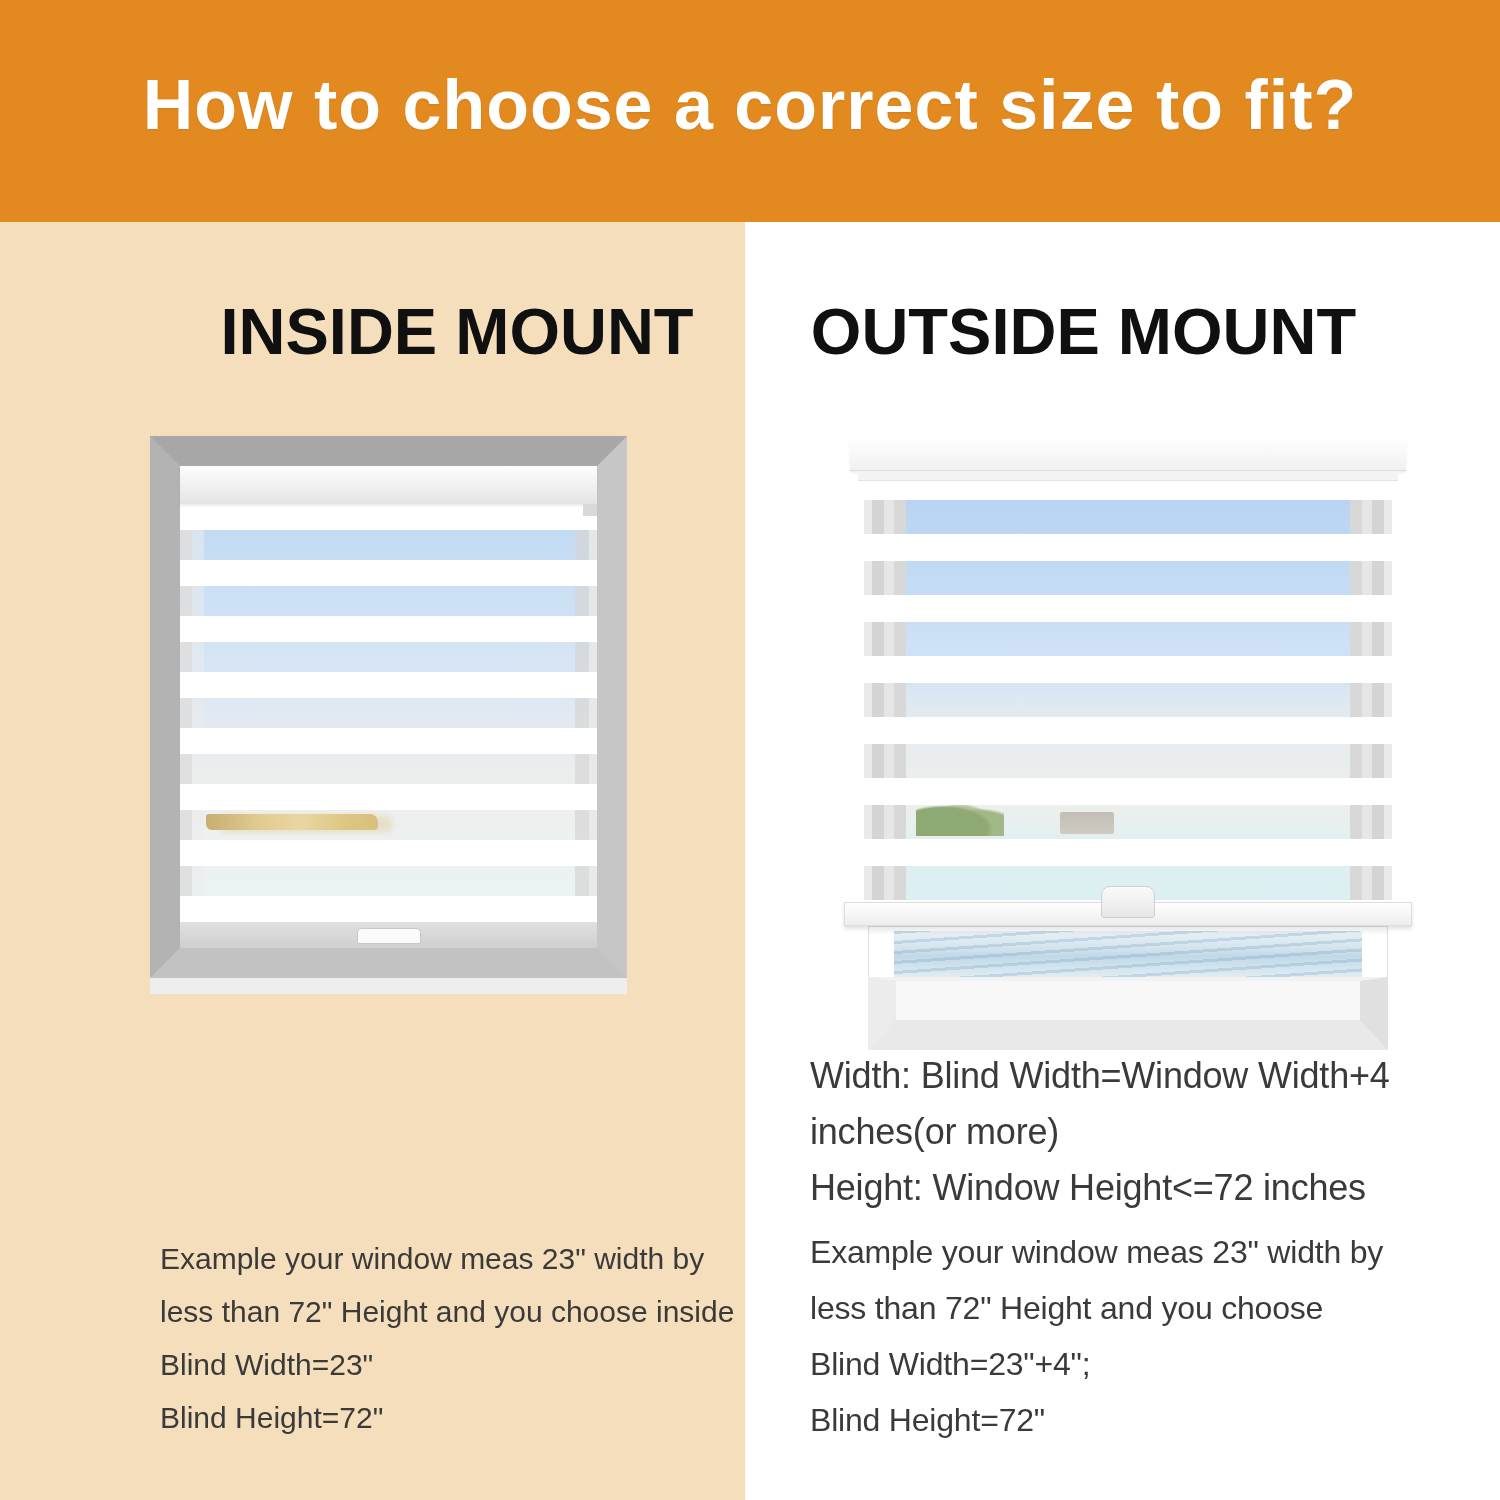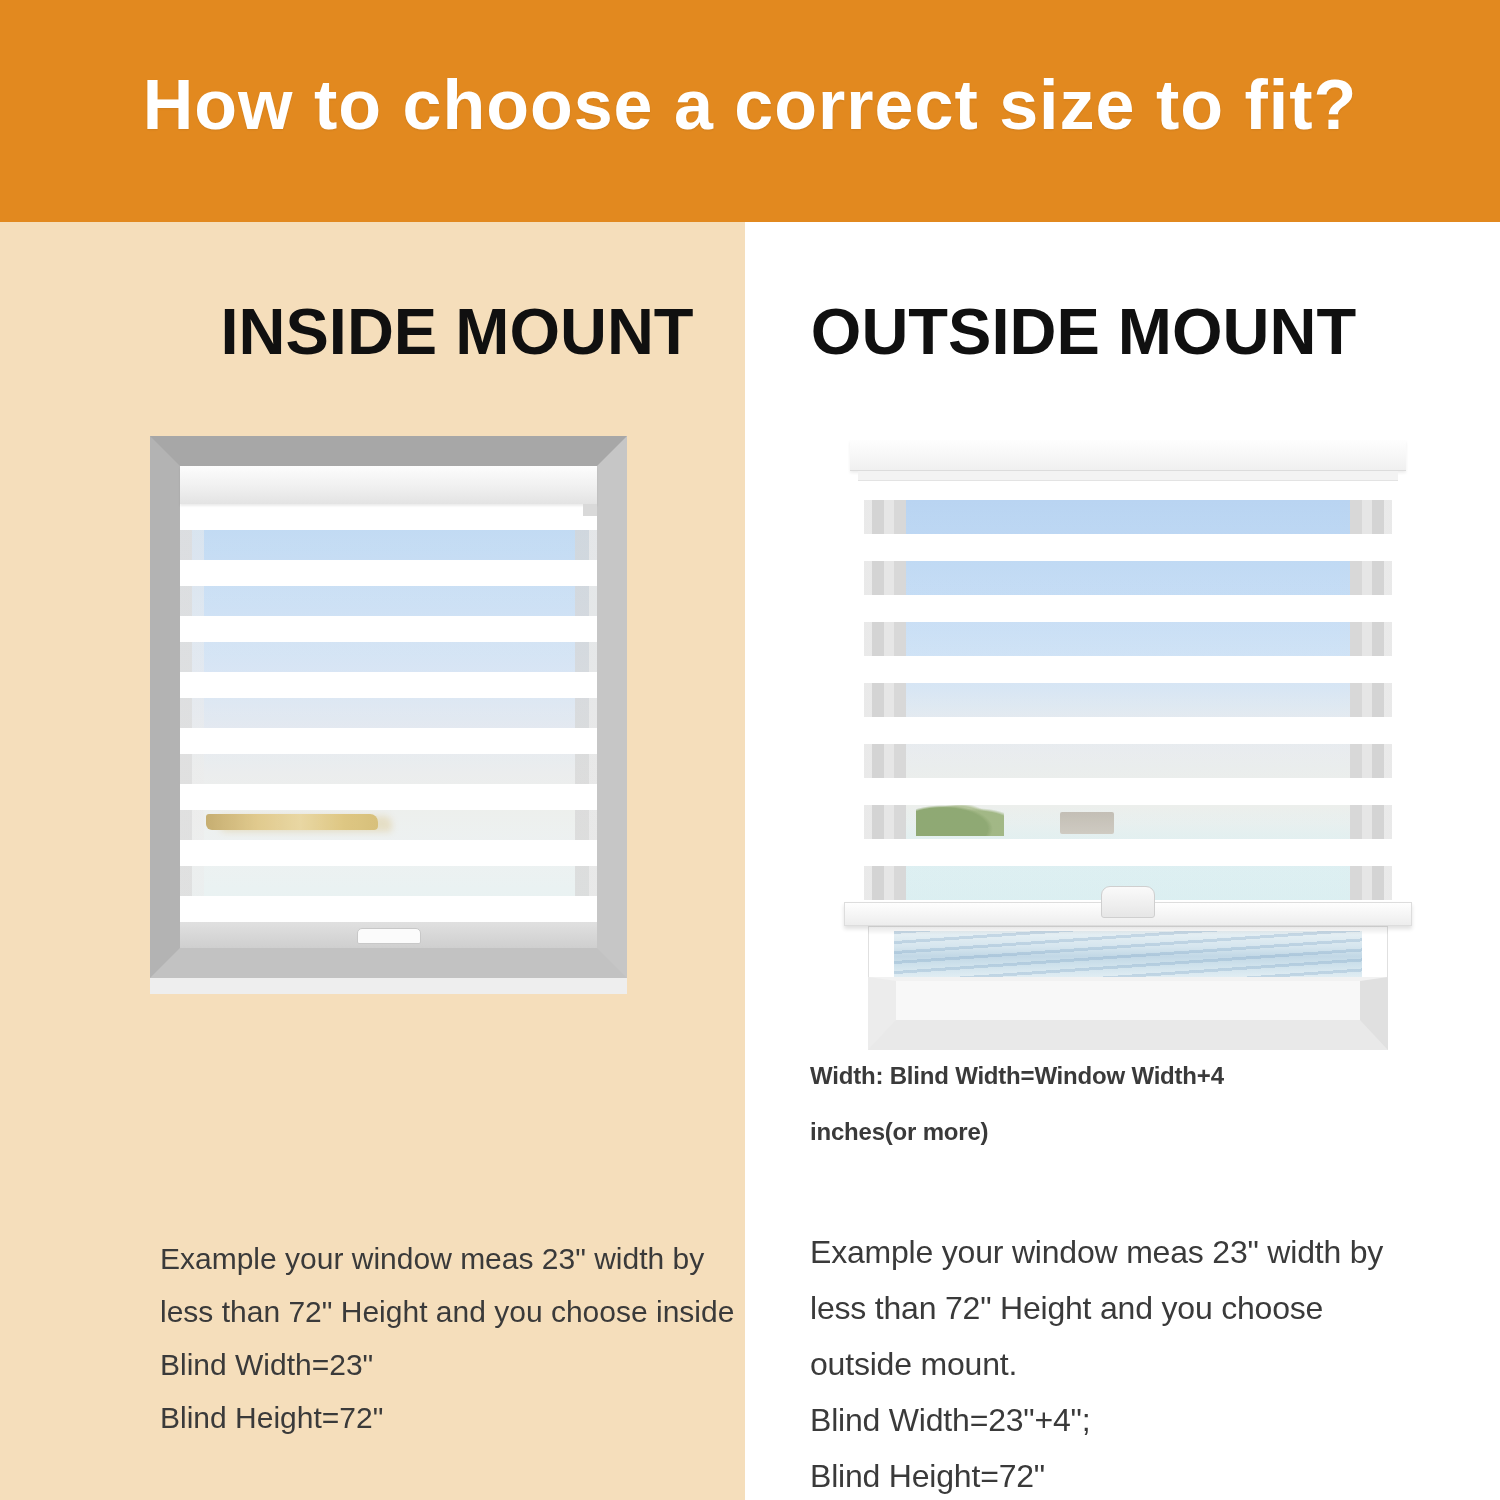--- a/index.html
+++ b/index.html
@@ -30,21 +30,21 @@
   }
   .panel-heading{
     position:absolute;top:72px;left:0;width:100%;
     text-align:center;color:var(--heading-text,#101010);
     font-size:65px;font-weight:bold;letter-spacing:0px;white-space:nowrap;
   }
   
   .text-block{position:absolute;color:var(--body-text,#3a3a3a);}
   .tb-left1{left:160px;top:832px;font-size:30px;line-height:54px;}
   .tb-left2{left:160px;top:1010px;font-size:30px;line-height:53px;}
-  .tb-right1{left:65px;top:826px;font-size:24px;line-height:56px;letter-spacing:-0.2px;font-weight:bold;}
+  .tb-right1{left:65px;top:826px;font-size:36px;line-height:56px;letter-spacing:-0.2px;}
   .tb-right2{left:65px;top:1002px;font-size:32px;line-height:56px;letter-spacing:-0.2px;}
   .text-line{white-space:nowrap;}
   
   .il-window{position:absolute;left:150px;top:214px;width:477px;height:558px;}
   .il-frame{
     position:absolute;left:0;top:0;width:477px;height:542px;box-sizing:border-box;
     border:30px solid;
     border-color:#a7a7a7 #c6c6c6 #c2c2c2 #b3b3b3;
   }
   .il-sill-outer{position:absolute;left:0;top:542px;width:477px;height:16px;background:#eeeeee;}
@@ -202,23 +202,23 @@
       <div class="or-bottom">
         <div class="bw-outer"></div>
         <div class="bw-sea"></div>
         <div class="bw-frame"></div>
       </div>
     </div>
 
     <div class="text-block tb-right1">
       <div class="text-line">Width: Blind Width=Window Width+4</div>
       <div class="text-line">inches(or more)</div>
+      <div class="text-line">Height: Window Height&lt;=72 inches</div>
     </div>
     <div class="text-block tb-right2">
       <div class="text-line">Example your window meas 23" width by</div>
       <div class="text-line">less than 72" Height and you choose</div>
-      <div class="text-line">outside mount.</div>
       <div class="text-line">Blind Width=23"+4";</div>
       <div class="text-line">Blind Height=72"</div>
     </div>
   </div>
 
 </div>
 
 </body></html>

